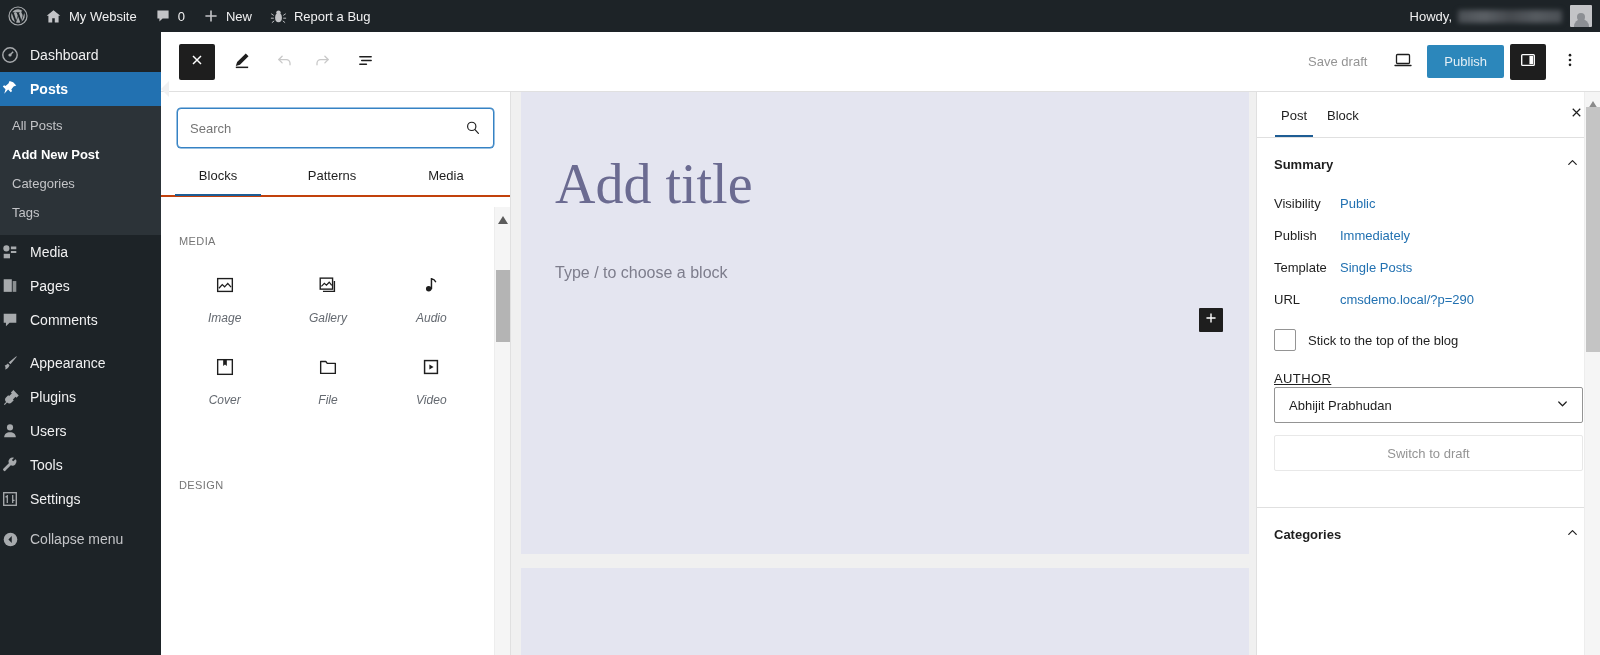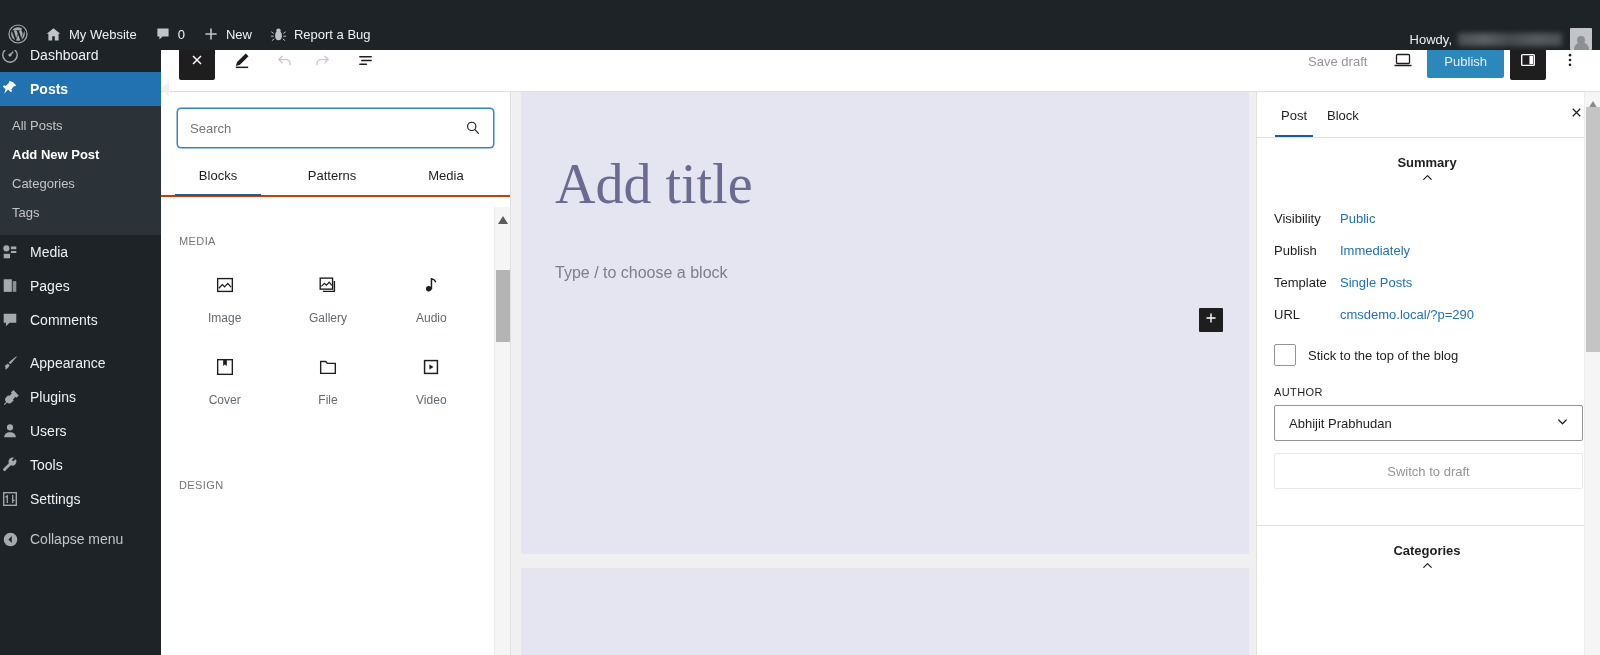--- a/index.html
+++ b/index.html
@@ -6,23 +6,23 @@
   html, body {
     width: 1600px; height: 655px;
     font-family: "Liberation Sans", sans-serif;
     background: #f0f0f1;
     overflow: hidden;
   }
   body { position: relative; }
 
   
   #adminbar {
-    position: absolute; top: 0; left: 0; width: 1600px; height: 50px;
+    position: absolute; top: 0; left: 0; width: 1600px; height: 32px;
     background: #1d2327; color: #f0f0f1;
-    display: flex; align-items: flex-end;
+    display: flex; align-items: center;
     font-size: 13px; z-index: 50;
   }
   .ab-item {
     display: flex; align-items: center; gap: 7px;
     height: 32px; padding: 0 9px; color: #f0f0f1; white-space: nowrap;
   }
   .ab-item svg { display: block; }
   .ab-logo { padding-left: 8px; padding-right: 8px; }
   .ab-spacer { flex: 1 1 auto; }
   .ab-right { display: flex; align-items: center; padding-right: 8px; gap: 8px; }
@@ -138,21 +138,21 @@
   }
   .block-grid {
     display: grid; grid-template-columns: repeat(3, 1fr);
     padding: 12px 12px 0 12px; row-gap: 6px;
   }
   .block-item {
     display: flex; flex-direction: column; align-items: center; justify-content: flex-start;
     padding: 14px 4px 10px 4px; gap: 14px; cursor: pointer; border-radius: 2px;
   }
   .block-item .bi-icon { height: 24px; display: flex; align-items: center; justify-content: center; color: #1e1e1e; }
-  .block-item .bi-label { font-size: 12px; color: #646970; text-align: right; }
+  .block-item .bi-label { font-size: 12px; color: #646970; text-align: right; font-style: italic; }
   .ins-scrollbar {
     position: absolute; right: 0; top: 115px; width: 16px; height: 448px;
     background: #f5f5f5; border-left: 1px solid #ededed;
   }
   .ins-scroll-up { position:absolute; top:3px; left:3px; color:#6b6b6b; }
   .ins-scroll-thumb {
     position: absolute; top: 63px; left: 1px; width: 14px; height: 72px;
     background: #b4b4b4;
   }
 
@@ -195,33 +195,32 @@
   .set-tab.active { font-weight: 400; }
   .set-tab.active::after {
     content: ""; position: absolute; left: 4px; right: 4px; bottom: -1px;
     height: 2px; background: #1e5d94;
   }
   .set-close { margin-left: auto; width: 32px; height: 32px; display:flex;align-items:center;justify-content:center; cursor:pointer; color:#1e1e1e;}
   .panel-head {
     display: flex; align-items: center; justify-content: space-between;
     padding: 17px 20px 14px 17px; font-size: 13px; font-weight: 600; color: #1e1e1e;
     cursor: pointer;
-    flex-direction: column;
   }
   .panel-head .chev { color: #1e1e1e; }
   .panel-body { padding: 0 17px 16px 17px; }
   .sum-row { display: flex; align-items: center; min-height: 32px; font-size: 13px; }
   .sum-label { width: 66px; color: #1e1e1e; flex: 0 0 66px; }
   .sum-value { color: #2271b1; cursor: pointer; }
   .chk-row { display: flex; align-items: center; gap: 12px; margin-top: 9px; }
   .chk-box { width: 22px; height: 22px; border: 1px solid #949494; border-radius: 2px; background: #fff; cursor:pointer; }
   .chk-label { font-size: 13px; color: #1e1e1e; }
   .field-label {
-    font-size: 11px; letter-spacing: .4px; color: #1e1e1e;
-    text-transform: uppercase; margin: 20px 0 7px 0;
+    font-size: 13px; letter-spacing: .4px; color: #1e1e1e;
+    text-transform: uppercase; margin: 20px 0 1px 0; text-decoration: underline;
   }
   .select-box {
     height: 36px; border: 1px solid #949494; border-radius: 2px;
     display: flex; align-items: center; justify-content: space-between;
     padding: 0 12px 0 14px; font-size: 13px; color: #1e1e1e; cursor: pointer;
   }
   .switch-draft {
     margin-top: 12px; height: 36px; border: 1px solid #e8e8e8; border-radius: 2px;
     display: flex; align-items: center; justify-content: center;
     font-size: 13px; color: #949494; cursor: pointer; background: #fff;

